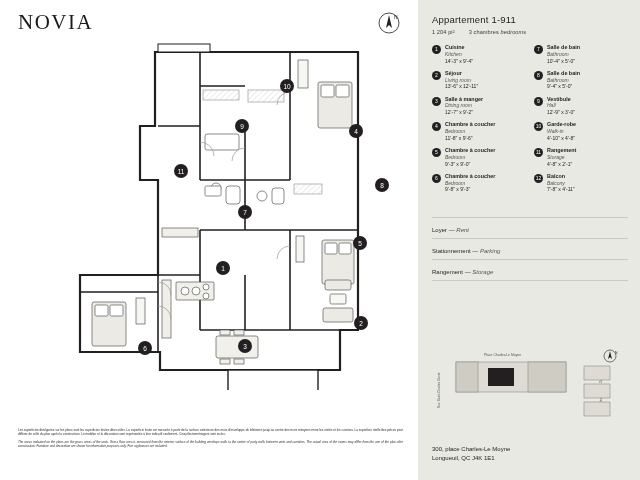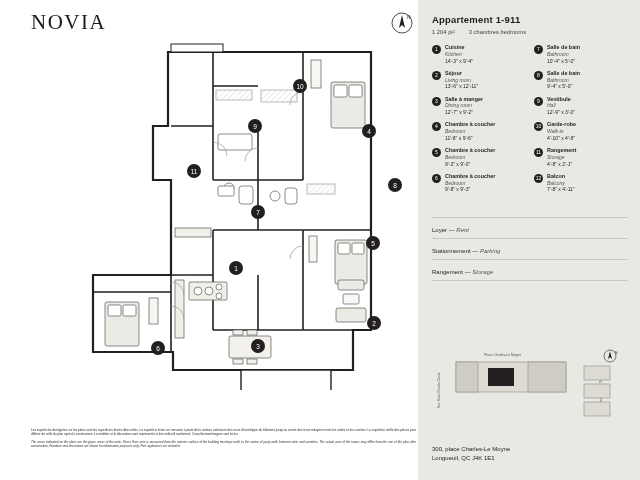--- a/index.html
+++ b/index.html
@@ -9,21 +9,21 @@
     background:#ffffff;
     font-family:"Liberation Sans", sans-serif;
     color:#231f20;
     overflow:hidden;
     position:relative;
   }
   .page { position:relative; width:640px; height:480px; }
 
   
   .left {
-    position:absolute; left:13px; top:0; width:418px; height:480px;
+    position:absolute; left:0; top:0; width:418px; height:480px;
     background:#ffffff;
   }
   .brand {
     position:absolute; left:18px; top:10px;
     font-size:21px; letter-spacing:1.5px; font-weight:400;
     font-family:"Liberation Serif", serif;
     color:#1a1a1a;
   }
   .north {
     position:absolute; left:378px; top:12px; width:22px; height:22px;
@@ -44,21 +44,21 @@
   .legal p { margin:0 0 3px 0; }
   .legal p.ital { font-style:italic; }
 
   
   .right {
     position:absolute; left:418px; top:0; width:222px; height:480px;
     background:#e9e9e4;
     padding:12px 12px 0 14px;
   }
   .apt-title {
-    font-size:9.5px; font-weight:bold; letter-spacing:.2px; color:#1d1d1b;
+    font-size:9.5px; font-weight:normal; letter-spacing:.2px; color:#1d1d1b;
     margin:2px 0 4px 0;
   }
   .apt-sub {
     font-size:5.6px; color:#3a3a38; letter-spacing:.1px;
     display:flex; gap:14px; margin-bottom:9px;
   }
   .apt-sub i { font-style:italic; }
 
   .room-grid {
     display:grid; grid-template-columns:1fr 1fr; column-gap:8px; row-gap:6px;

